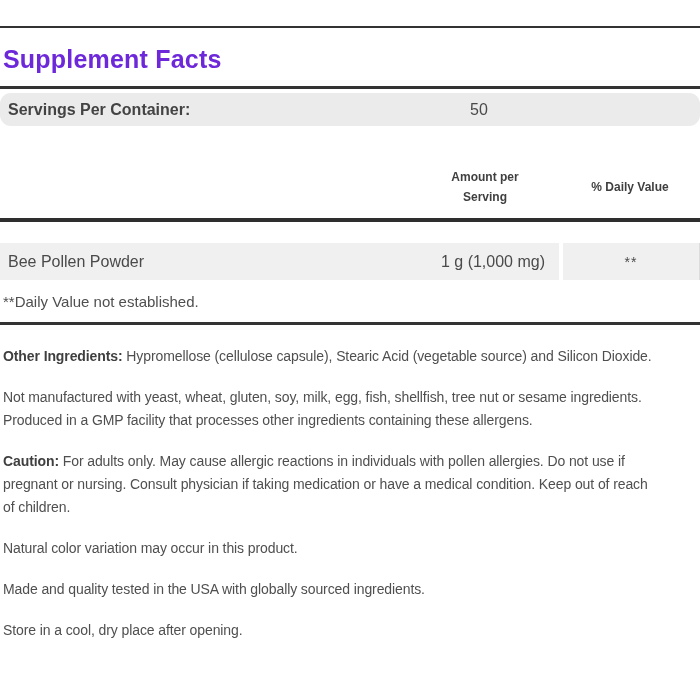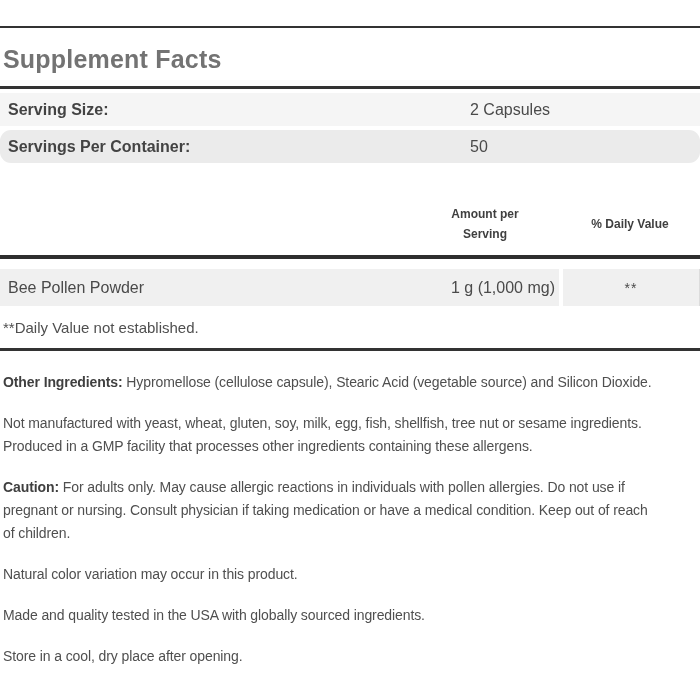--- a/index.html
+++ b/index.html
@@ -14,21 +14,21 @@
 
   .rule { background: #333333; width: 100%; }
   .rule-top { height: 2px; margin-top: 26px; }
   .rule-1 { height: 3px; }
   .rule-2 { height: 4px; background: #2e2e2e; }
   .rule-3 { height: 3px; }
 
   .title {
     font-size: 25px;
     font-weight: 700;
-    color: #737373;
+    color: #6d28d9;
     margin: 16px 0 12px 3px;
     line-height: 1.2;
     letter-spacing: 0.2px;
   }
 
   .srow {
     position: relative;
     display: flex;
     align-items: center;
     height: 33px;
@@ -54,33 +54,33 @@
     width: 150px;
     text-align: center;
     white-space: pre-line;
     line-height: 1.7;
   }
   .hdr-dv { width: 140px; text-align: center; }
 
   .irow {
     display: flex;
     height: 37px;
-    margin-top: 10px;
+    margin-top: 21px;
     font-size: 16px;
     color: #4a4a4a;
     border-radius: 12px;
   }
   .irow-main {
     flex: 1;
     background: #f0f0f0;
     display: flex;
     align-items: center;
   }
   .irow-name { padding-left: 8px; }
-  .irow-amt { margin-left: auto; padding-right: 4px; }
+  .irow-amt { margin-left: auto; padding-right: 14px; }
   .irow-gap { width: 4px; background: #ffffff; }
   .irow-dv {
     width: 136px;
     background: #f0f0f0;
     display: flex;
     align-items: center;
     justify-content: center;
     border-right: 1px solid #dcdcdc;
     font-size: 14px;
     letter-spacing: 1px;
@@ -112,24 +112,20 @@
 <body>
 
 <div class="panel">
 
   <div class="rule rule-top"></div>
 
   <div class="title">Supplement Facts</div>
 
   <div class="rule rule-1"></div>
 
-  <div class="srow srow-1">
-    <span class="lbl">Serving Size:</span>
-    <span class="val">2 Capsules</span>
-  </div>
 
   <div class="srow srow-2">
     <span class="lbl">Servings Per Container:</span>
     <span class="val">50</span>
   </div>
 
   <div class="hdr-row">
     <div class="hdr-spacer"></div>
     <div class="hdr-amt">Amount per
 Serving</div>

